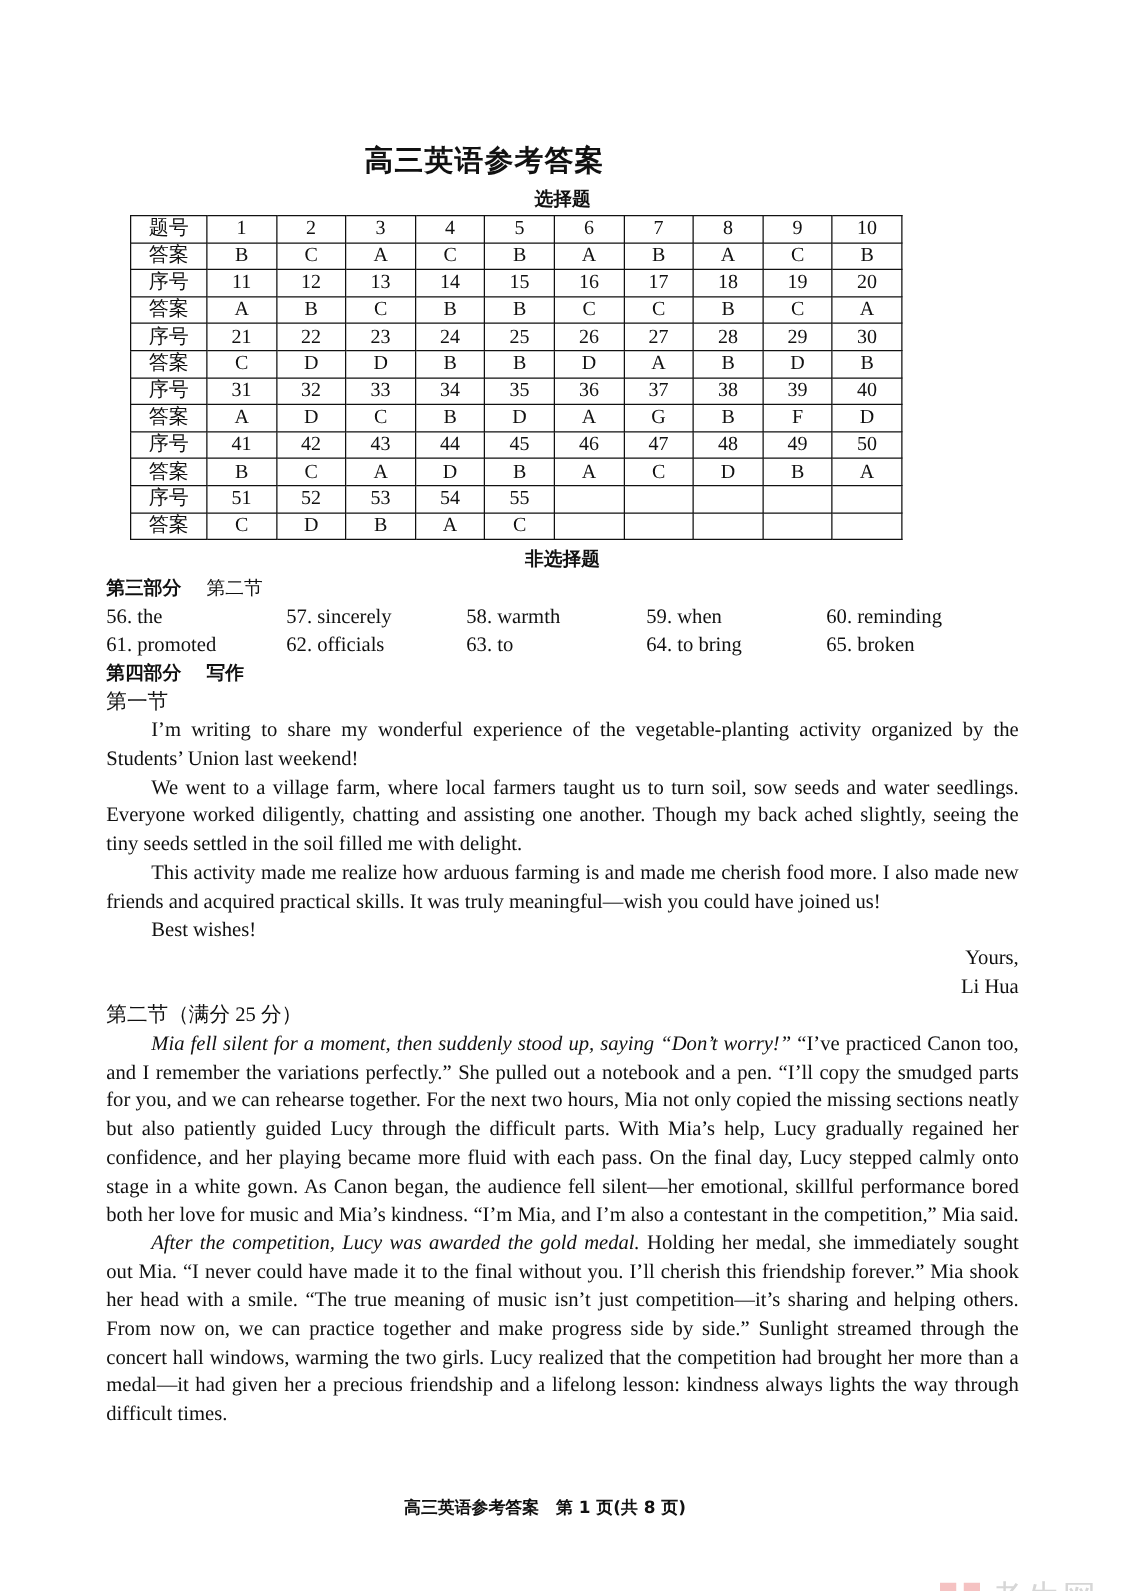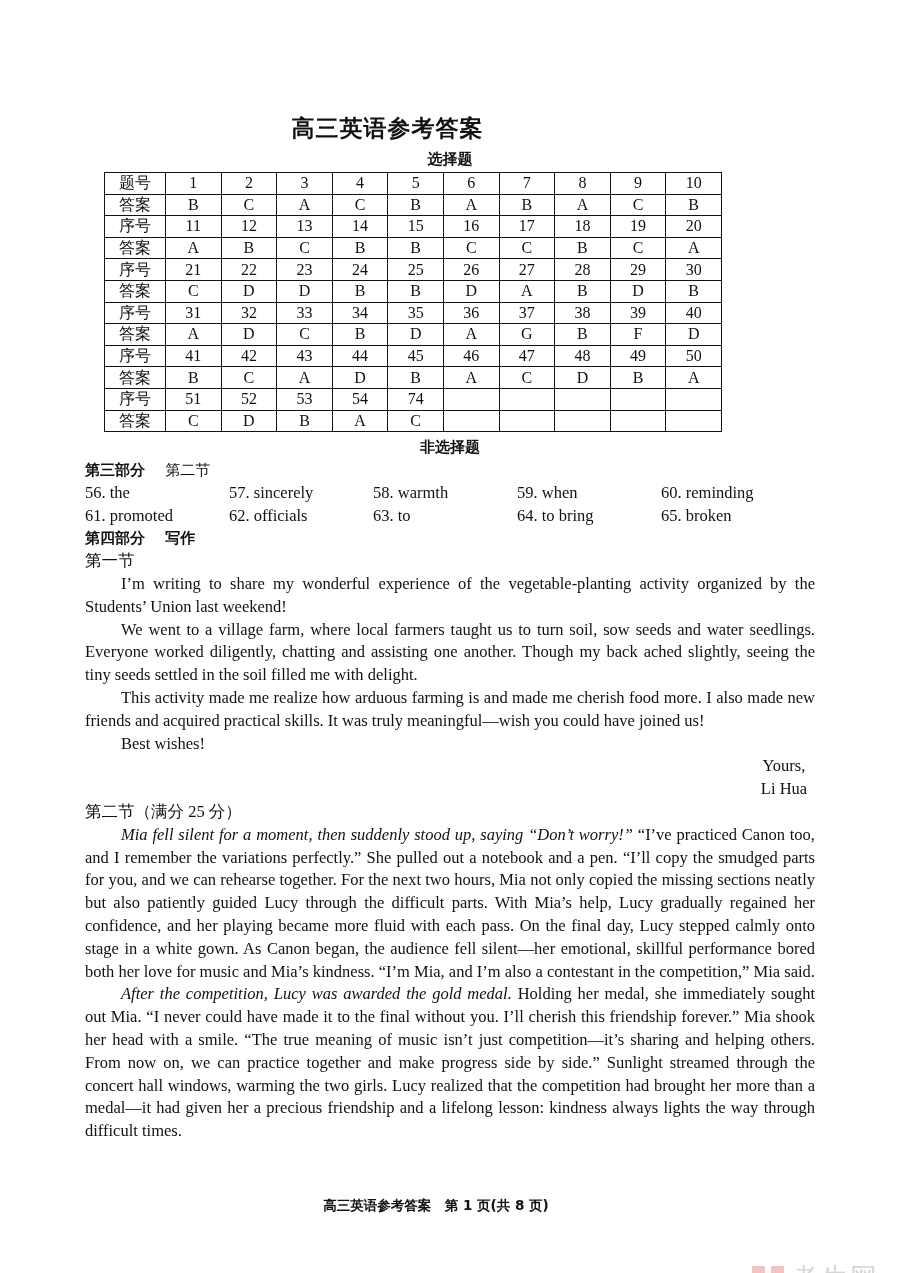--- a/index.html
+++ b/index.html
@@ -15,21 +15,21 @@
                   border-collapse: collapse; table-layout: fixed; }
   table.answers td { border: 1.2px solid #111; height: 20.6px; padding: 0; text-align: center;
                      font-size: 16px; line-height: 20px; }
   table.answers td.row-label { width: 60px; font-size: 16px; }
   .block { position: absolute; left: 85px; width: 730px; font-size: 16.5px; line-height: 22.8px; }
   .bold-head { font-family: "DejaVu Sans", sans-serif; font-weight: bold; font-size: 15px; }
   .sub-head { font-weight: normal; margin-left: 16px; font-family: "DejaVu Serif", serif; font-size: 15px; margin-top: 30px; }
   .sub-head.bold { font-family: "DejaVu Sans", sans-serif; font-weight: bold; }
   .grid5 { display: grid; grid-template-columns: 144px 144px 144px 144px 144px; }
   .para { text-align: justify; text-indent: 36px; margin: 0; }
-  .signoff { text-align: center; padding-left: 668px; }
+  .signoff { text-align: right; padding-left: 668px; }
   .it { font-style: italic; }
   .footer { position: absolute; top: 1197px; left: 0; width: 872px; text-align: center;
             font-family: "DejaVu Sans", sans-serif; font-size: 13.5px; font-weight: bold; }
   .watermark { position: absolute; left: 752px; top: 1264px; width: 140px; height: 50px; opacity: 0.85; }
   .wm-logo { position: absolute; left: 0; top: 2px; width: 32px; height: 42px; }
   .wm-text { position: absolute; left: 40px; top: -4px; font-family: "DejaVu Sans", sans-serif;
              font-size: 27px; color: #cfcfcf; letter-spacing: 2px; }
   .wm-domain { position: absolute; left: 42px; top: 28px; font-family: "DejaVu Sans", sans-serif;
                font-size: 13px; color: #cfcfcf; }
 </style>
@@ -170,21 +170,21 @@
         <td>D</td>
         <td>B</td>
         <td>A</td>
       </tr>
       <tr>
         <td class="row-label">序号</td>
         <td>51</td>
         <td>52</td>
         <td>53</td>
         <td>54</td>
-        <td>74</td>
+        <td>55</td>
         <td></td>
         <td></td>
         <td></td>
         <td></td>
         <td></td>
       </tr>
       <tr>
         <td class="row-label">答案</td>
         <td>C</td>
         <td>D</td>

